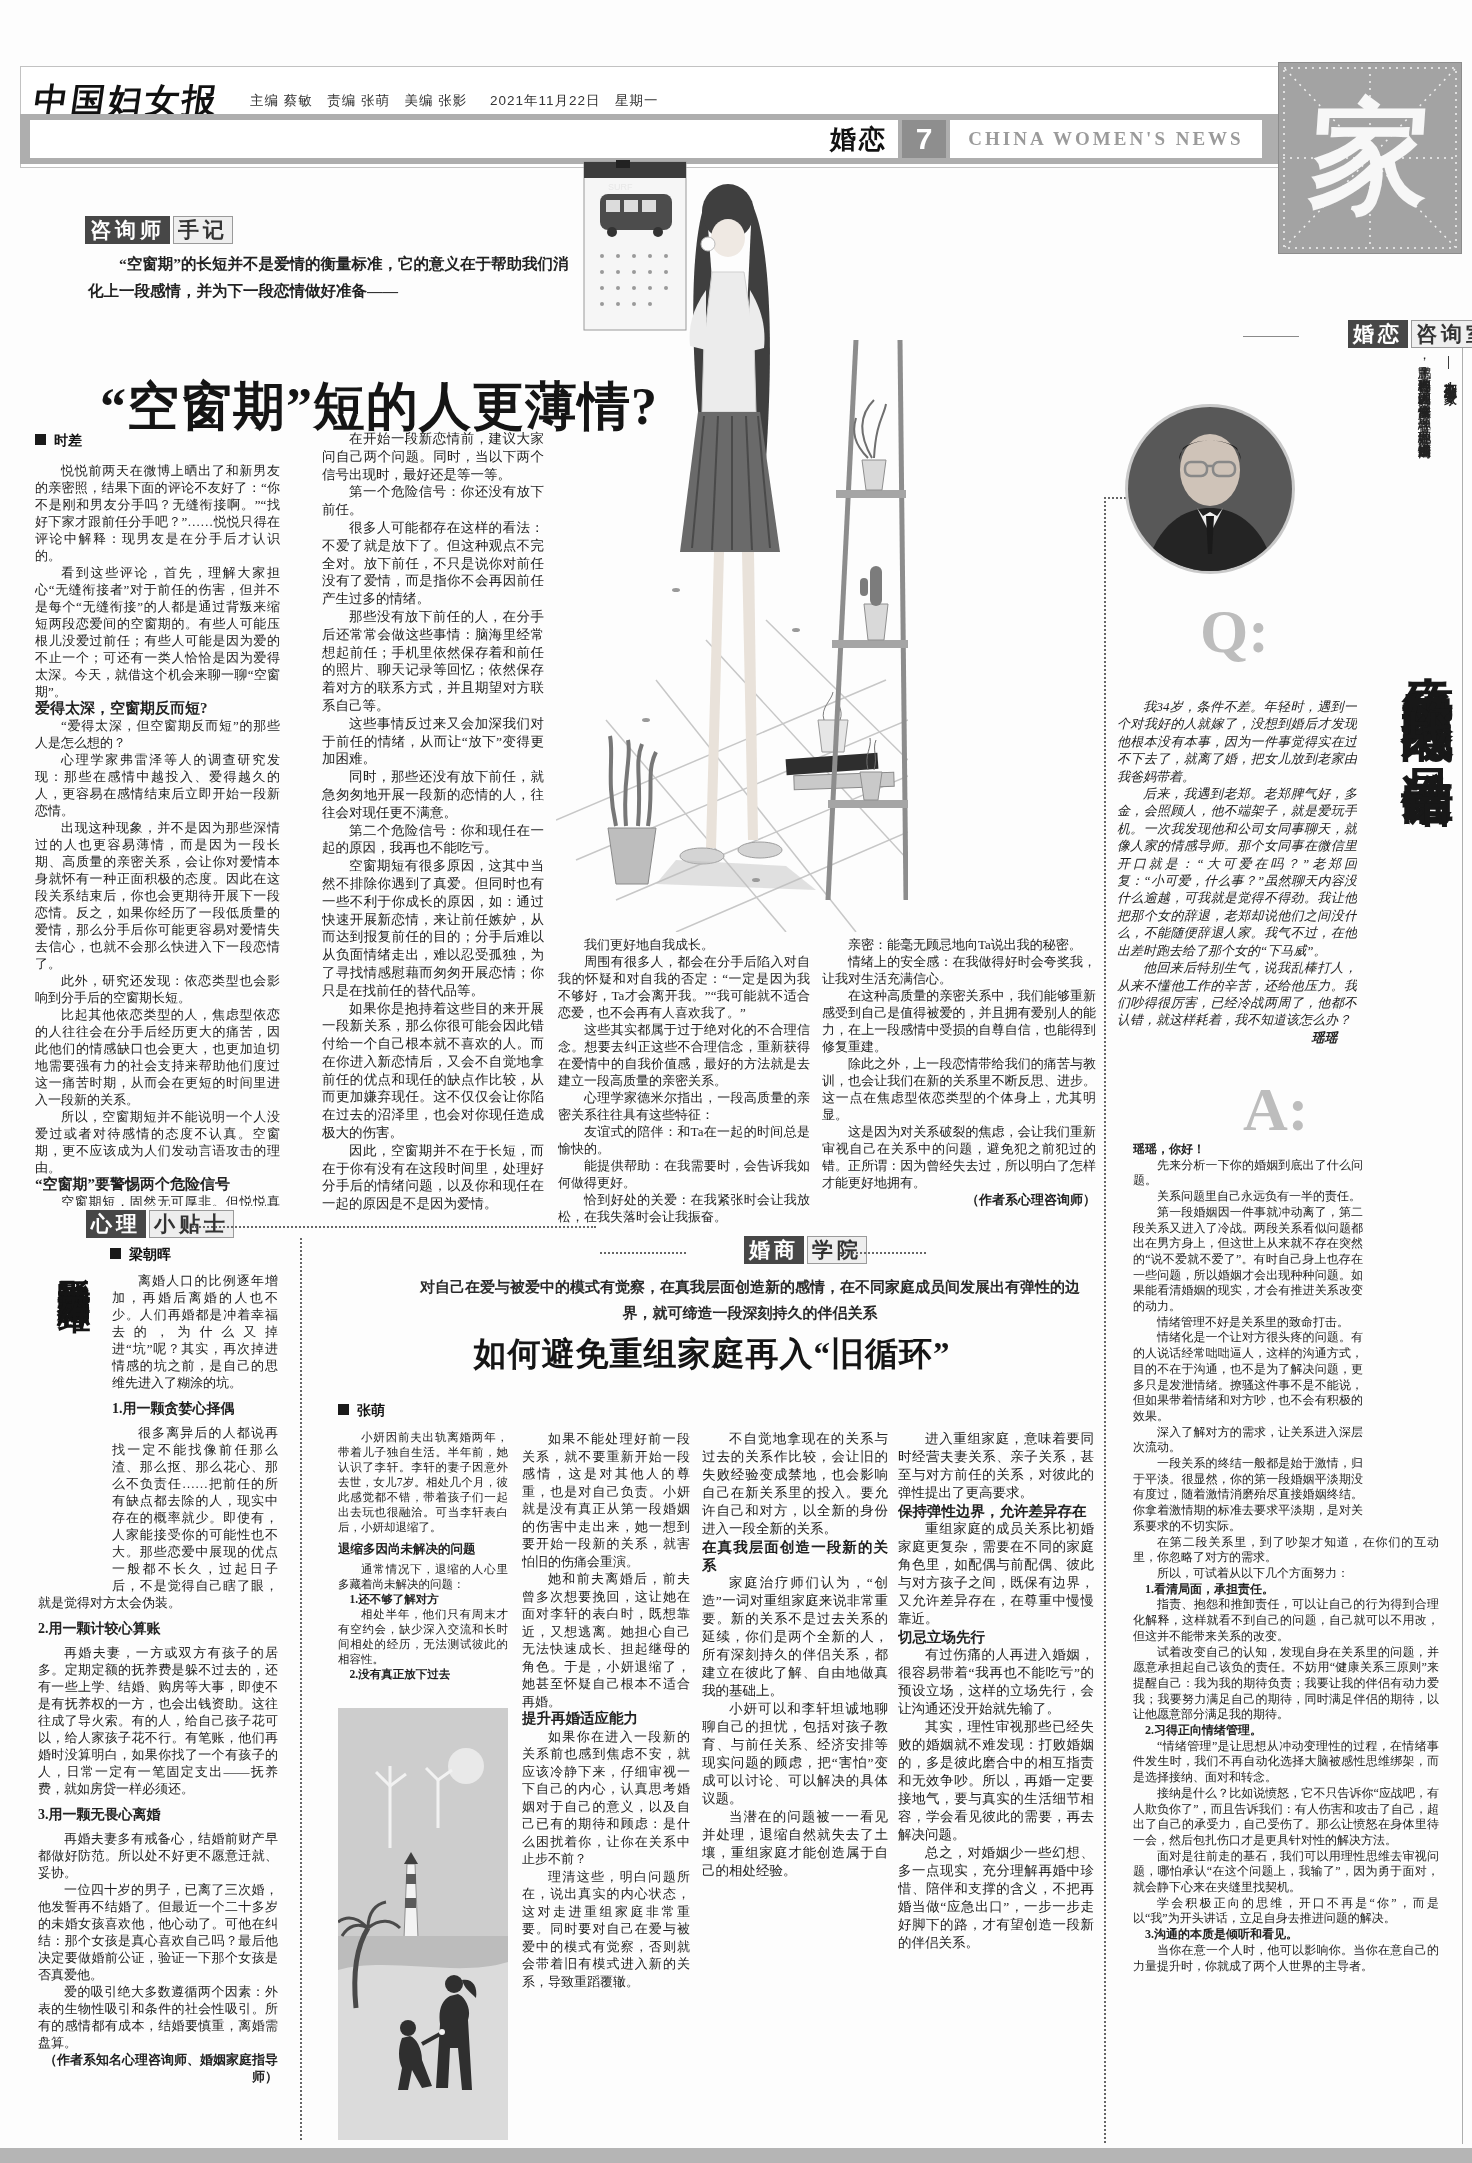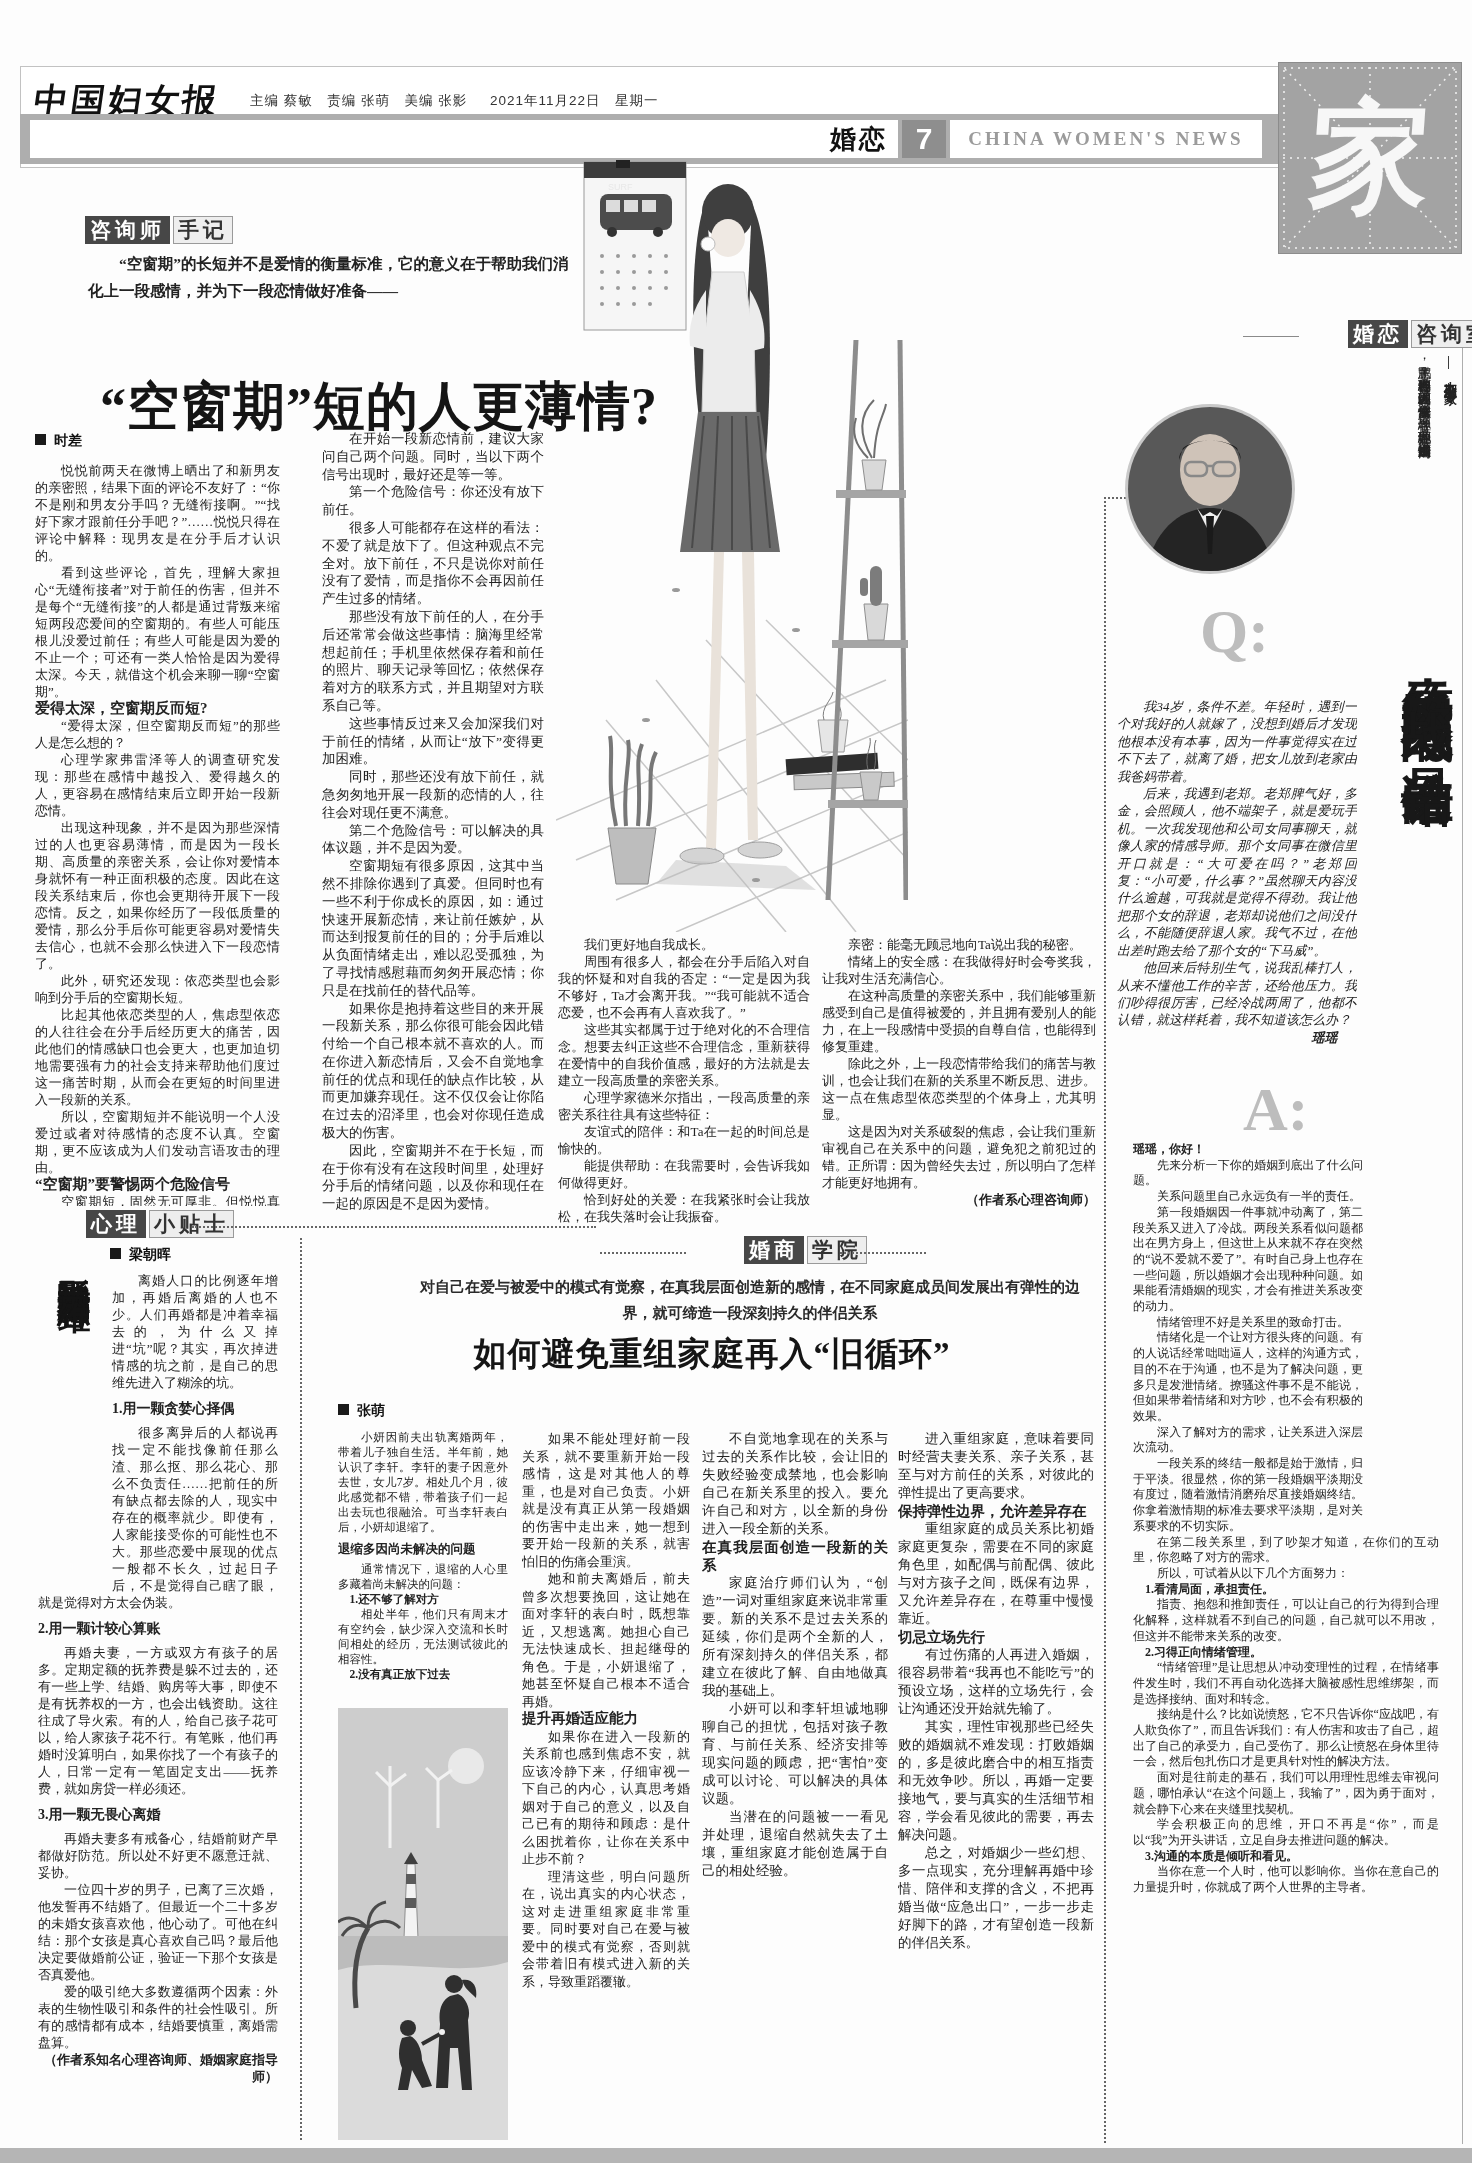--- a/index.html
+++ b/index.html
@@ -141,21 +141,21 @@
       <h4 class="f-h">“空窗期”要警惕两个危险信号</h4>
       <p class="f-p">空窗期短，固然无可厚非。但悦悦真的放下前任了吗？她已经整理好自己的情绪情感，可以开展下一段恋情了吗？</p>
     </div>
   <div id="m-col2" class="abs flow">
       <p class="f-p">在开始一段新恋情前，建议大家问自己两个问题。同时，当以下两个信号出现时，最好还是等一等。</p>
       <p class="f-p">第一个危险信号：你还没有放下前任。</p>
       <p class="f-p">很多人可能都存在这样的看法：不爱了就是放下了。但这种观点不完全对。放下前任，不只是说你对前任没有了爱情，而是指你不会再因前任产生过多的情绪。</p>
       <p class="f-p">那些没有放下前任的人，在分手后还常常会做这些事情：脑海里经常想起前任；手机里依然保存着和前任的照片、聊天记录等回忆；依然保存着对方的联系方式，并且期望对方联系自己等。</p>
       <p class="f-p">这些事情反过来又会加深我们对于前任的情绪，从而让“放下”变得更加困难。</p>
       <p class="f-p">同时，那些还没有放下前任，就急匆匆地开展一段新的恋情的人，往往会对现任更不满意。</p>
-      <p class="f-p">第二个危险信号：可以解决的具体议题，并不是因为爱。</p>
+      <p class="f-p">第二个危险信号：你和现任在一起的原因，我再也不能吃亏。</p>
       <p class="f-p">空窗期短有很多原因，这其中当然不排除你遇到了真爱。但同时也有一些不利于你成长的原因，如：通过快速开展新恋情，来让前任嫉妒，从而达到报复前任的目的；分手后难以从负面情绪走出，难以忍受孤独，为了寻找情感慰藉而匆匆开展恋情；你只是在找前任的替代品等。</p>
       <p class="f-p">如果你是抱持着这些目的来开展一段新关系，那么你很可能会因此错付给一个自己根本就不喜欢的人。而在你进入新恋情后，又会不自觉地拿前任的优点和现任的缺点作比较，从而更加嫌弃现任。这不仅仅会让你陷在过去的沼泽里，也会对你现任造成极大的伤害。</p>
       <p class="f-p">因此，空窗期并不在于长短，而在于你有没有在这段时间里，处理好分手后的情绪问题，以及你和现任在一起的原因是不是因为爱情。</p>
     </div>
   <div id="m-col3" class="abs flow">
       <p class="f-p">我们更好地自我成长。</p>
       <p class="f-p">周围有很多人，都会在分手后陷入对自我的怀疑和对自我的否定：“一定是因为我不够好，Ta才会离开我。”“我可能就不适合恋爱，也不会再有人喜欢我了。”</p>
       <p class="f-p">这些其实都属于过于绝对化的不合理信念。想要去纠正这些不合理信念，重新获得在爱情中的自我价值感，最好的方法就是去建立一段高质量的亲密关系。</p>
       <p class="f-p">心理学家德米尔指出，一段高质量的亲密关系往往具有这些特征：</p>
       <p class="f-p">友谊式的陪伴：和Ta在一起的时间总是愉快的。</p>
@@ -327,20 +327,21 @@
         <p class="f-p">关系问题里自己永远负有一半的责任。</p>
         <p class="f-p">第一段婚姻因一件事就冲动离了，第二段关系又进入了冷战。两段关系看似问题都出在男方身上，但这世上从来就不存在突然的“说不爱就不爱了”。有时自己身上也存在一些问题，所以婚姻才会出现种种问题。如果能看清婚姻的现实，才会有推进关系改变的动力。</p>
         <p class="f-p">情绪管理不好是关系里的致命打击。</p>
         <p class="f-p">情绪化是一个让对方很头疼的问题。有的人说话经常咄咄逼人，这样的沟通方式，目的不在于沟通，也不是为了解决问题，更多只是发泄情绪。撩骚这件事不是不能说，但如果带着情绪和对方吵，也不会有积极的效果。</p>
         <p class="f-p">深入了解对方的需求，让关系进入深层次流动。</p>
         <p class="f-p">一段关系的终结一般都是始于激情，归于平淡。很显然，你的第一段婚姻平淡期没有度过，随着激情消磨殆尽直接婚姻终结。你拿着激情期的标准去要求平淡期，是对关系要求的不切实际。</p>
         <p class="f-p">在第二段关系里，到了吵架才知道，在你们的互动里，你忽略了对方的需求。</p>
         <p class="f-p">所以，可试着从以下几个方面努力：</p>
         <p class="f-n">1.看清局面，承担责任。</p>
         <p class="f-p">指责、抱怨和推卸责任，可以让自己的行为得到合理化解释，这样就看不到自己的问题，自己就可以不用改，但这并不能带来关系的改变。</p>
+        <p class="f-p">试着改变自己的认知，发现自身在关系里的问题，并愿意承担起自己该负的责任。不妨用“健康关系三原则”来提醒自己：我为我的期待负责；我要让我的伴侣有动力爱我；我要努力满足自己的期待，同时满足伴侣的期待，以让他愿意部分满足我的期待。</p>
         <p class="f-n">2.习得正向情绪管理。</p>
         <p class="f-p">“情绪管理”是让思想从冲动变理性的过程，在情绪事件发生时，我们不再自动化选择大脑被感性思维绑架，而是选择接纳、面对和转念。</p>
         <p class="f-p">接纳是什么？比如说愤怒，它不只告诉你“应战吧，有人欺负你了”，而且告诉我们：有人伤害和攻击了自己，超出了自己的承受力，自己受伤了。那么让愤怒在身体里待一会，然后包扎伤口才是更具针对性的解决方法。</p>
         <p class="f-p">面对是往前走的基石，我们可以用理性思维去审视问题，哪怕承认“在这个问题上，我输了”，因为勇于面对，就会静下心来在夹缝里找契机。</p>
         <p class="f-p">学会积极正向的思维，开口不再是“你”，而是以“我”为开头讲话，立足自身去推进问题的解决。</p>
         <p class="f-n">3.沟通的本质是倾听和看见。</p>
         <p class="f-p">当你在意一个人时，他可以影响你。当你在意自己的力量提升时，你就成了两个人世界的主导者。</p>
       </div>
   </div>
 

